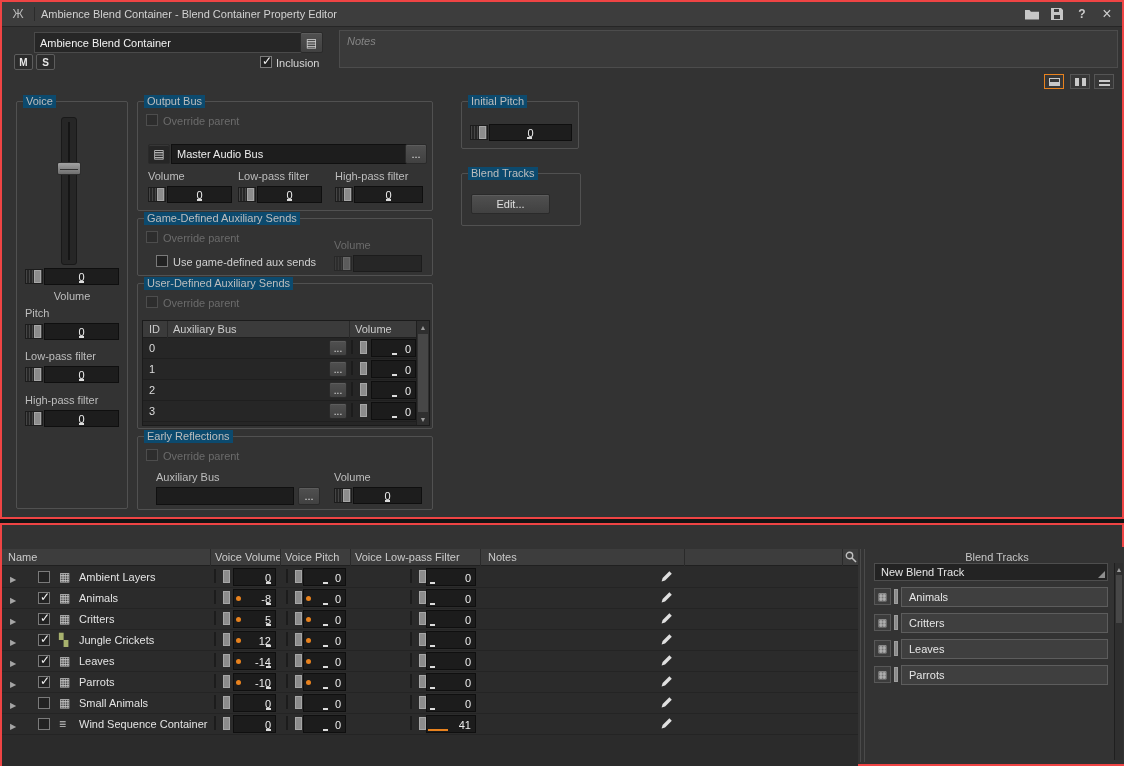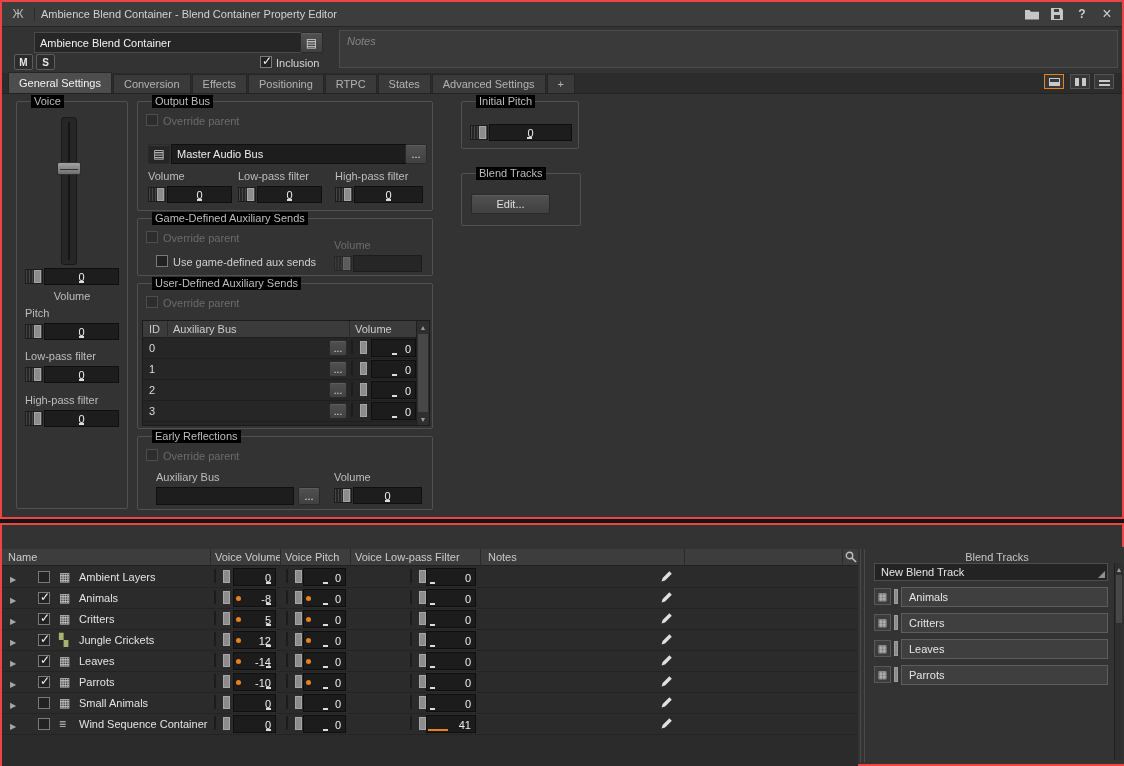--- a/index.html
+++ b/index.html
@@ -11,21 +11,21 @@
 .tb .title{margin-left:6px}
 .tb .sp{flex:1}
 .appic{width:16px;margin-left:8px;text-align:center;color:#b8b8b8}
 .appic::before{content:"Ж";font-size:12px}
 .tbsep{width:1px;height:14px;background:#2b2b2b;margin-left:8px}
 .tbi{width:20px;height:17px;display:flex;align-items:center;justify-content:center;margin-right:5px;color:#cdcdcd;cursor:default}
 .ic-help::before{content:"?";font-weight:bold;font-size:12px}
 .ic-close::before{content:"×";font-size:16px;line-height:10px}
 
 .gb{position:absolute;border:1px solid #515151;border-radius:2px}
-.gb .t{position:absolute;top:-7px;left:14px;background:#000000;padding:0 3px;color:#bdbdbd;line-height:13px;white-space:nowrap}
+.gb .t{position:absolute;top:-7px;left:6px;background:#0c4a6e;padding:0 3px;color:#bdbdbd;line-height:13px;white-space:nowrap}
 .lbl{position:absolute;color:#bdbdbd;white-space:nowrap}
 .lbl.dis{color:#6b6b6b}
 .ctr{left:0;right:0;text-align:center}
 
 .cbx{position:absolute;width:12px;height:12px;background:#222;border:1px solid #7a7a7a}
 .cbx.dis{border-color:#4d4d4d;background:#2d2d2d}
 .cbx.on::before{content:"✓";position:absolute;left:1px;top:-3px;font-size:12px;color:#f2f2f2}
 .rad{position:absolute;width:12px;height:12px;border-radius:6px;background:#222;border:1px solid #7a7a7a}
 .rad.on::before{content:"";position:absolute;left:3px;top:3px;width:4px;height:4px;border-radius:2px;background:#f0f0f0}
 
@@ -128,30 +128,20 @@
 
   <input class="namein" style="left: 10px; top: 30px; width: 284px; height: 21px; margin-left: 22px;" value="Ambience Blend Container">
   <div class="btn ic-menu" style="left:298px;top:30px;width:23px;height:21px"></div>
   <div class="notes" style="left:337px;top:28px;width:779px;height:38px"><span>Notes</span></div>
 
   <div class="msbtn" style="left:12px;top:52px">M</div>
   <div class="msbtn" style="left:34px;top:52px">S</div>
   <span class="cbx on" style="left:258px;top:54px"></span>
   <span class="lbl" style="left:274px;top:55px;color:#d6d6d6">Inclusion</span>
 
-  <div class="tabbar">
-    <span class="tab active">General Settings</span>
-    <span class="tab">Conversion</span>
-    <span class="tab">Effects</span>
-    <span class="tab">Positioning</span>
-    <span class="tab">RTPC</span>
-    <span class="tab">States</span>
-    <span class="tab">Advanced Settings</span>
-    <span class="tab">+</span>
-  </div>
   <span class="layico sel li1" style="right:58px;top:72px">
       <span class="in"></span>
     </span>
   <span class="layico li2" style="right:32px;top:72px">
       <span class="in"></span>
     </span>
   <span class="layico li3" style="right:8px;top:72px">
       <span class="in"></span>
     </span>
 

